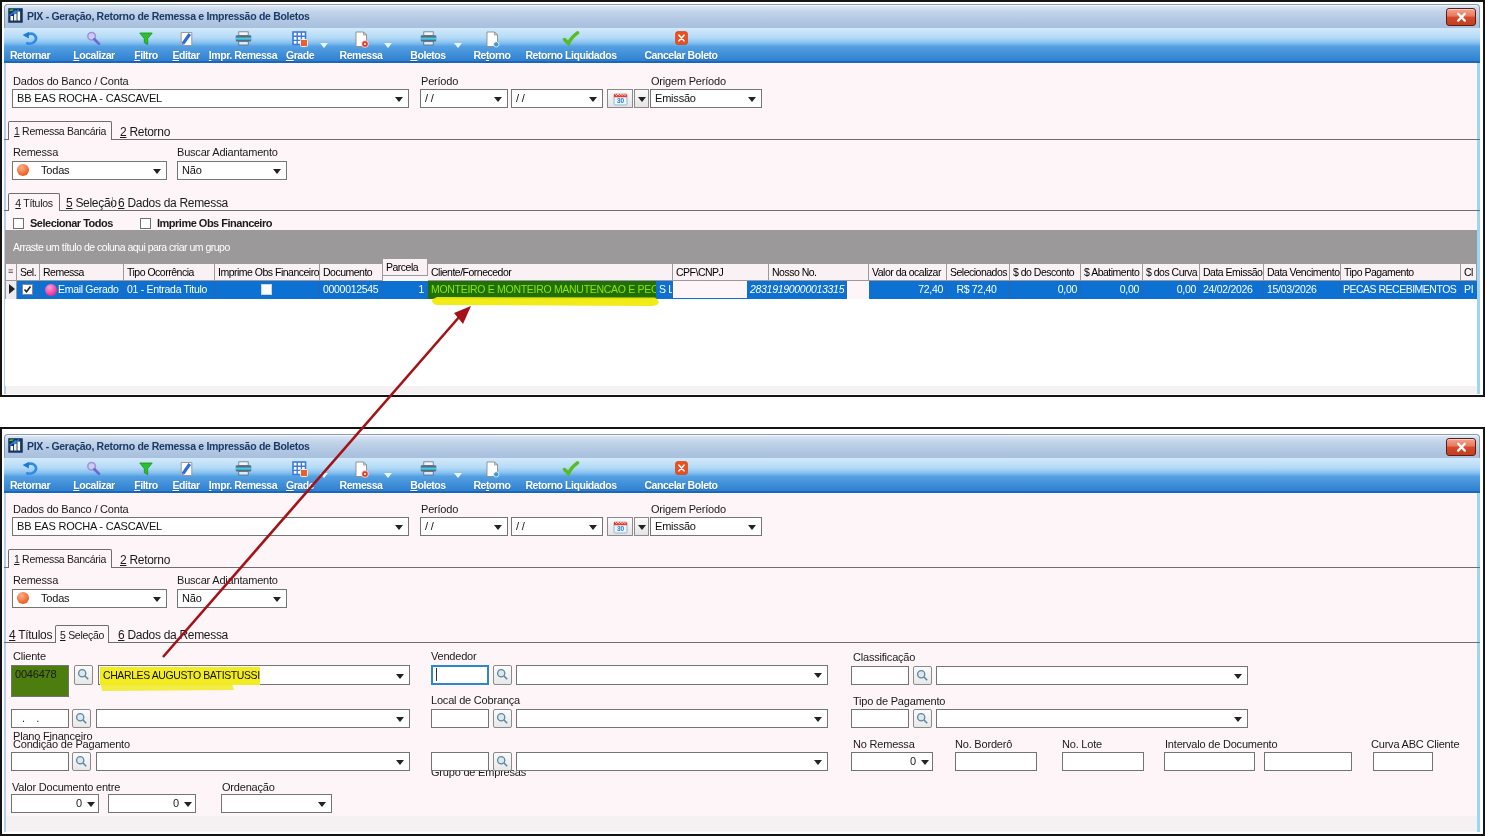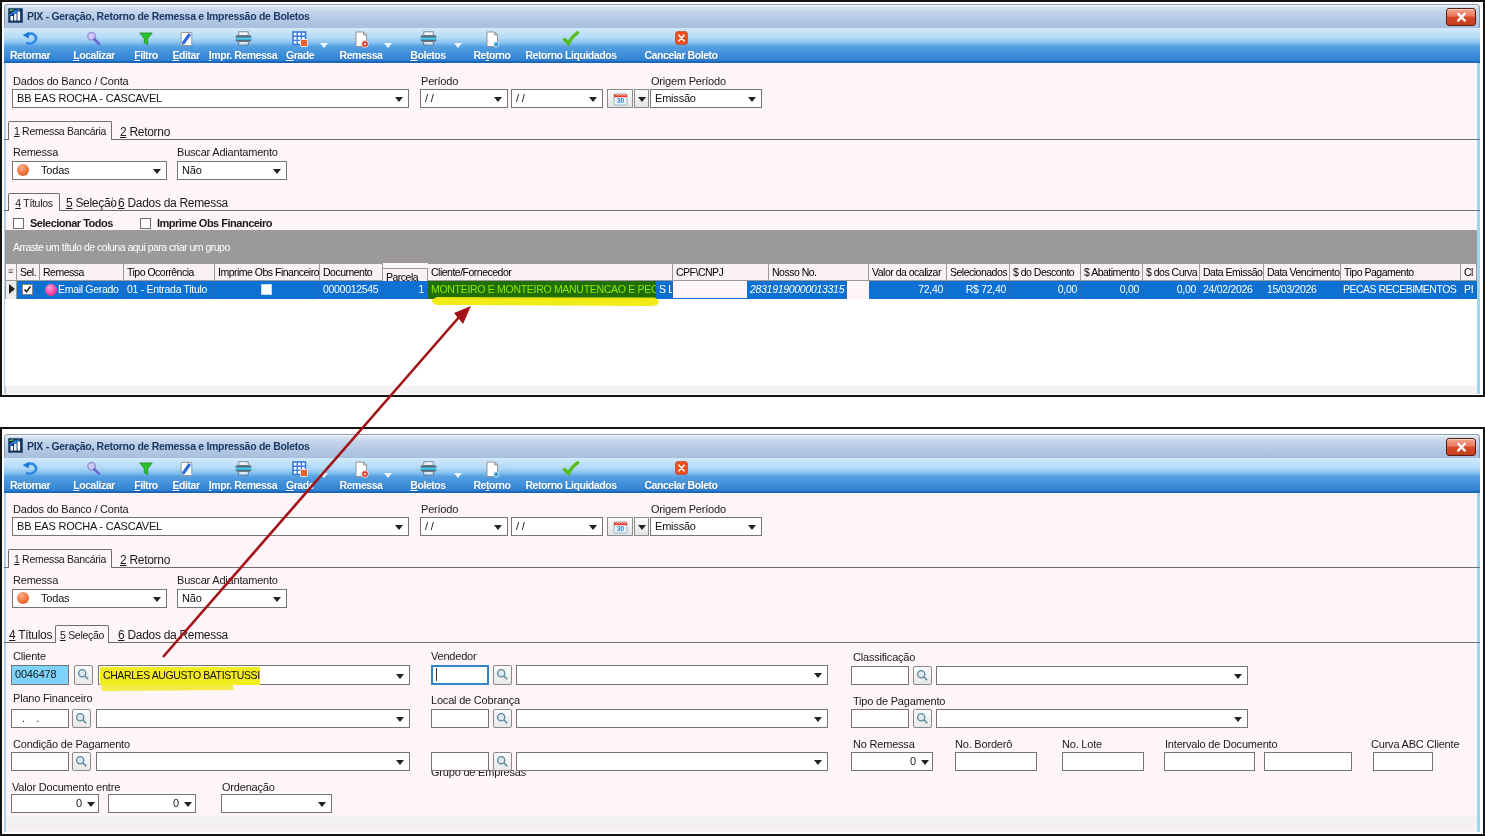--- a/index.html
+++ b/index.html
@@ -200,21 +200,21 @@
 <div class="labb" style="left:157px;top:217px;">Imprime Obs Financeiro</div>
 <div class="grubar" style="left:5px;top:230px;width:1472px;height:33px;">
     <div style="position:absolute;left:8px;top:11px;">Arraste um título de coluna aqui para criar um grupo</div>
   </div>
 <div class="gh" style="left:5px;top:263px;width:12px;height:18px;border-left:1px solid #9a9a9a;"></div>
 <div class="gh" style="left:17px;top:263px;width:23px;height:18px;">Sel.</div>
 <div class="gh" style="left:40px;top:263px;width:84px;height:18px;">Remessa</div>
 <div class="gh" style="left:124px;top:263px;width:91px;height:18px;">Tipo Ocorrência</div>
 <div class="gh" style="left:215px;top:263px;width:105px;height:18px;">Imprime Obs Financeiro</div>
 <div class="gh" style="left:320px;top:263px;width:63px;height:18px;">Documento</div>
-<div class="gh" style="left:383px;top:268px;width:45px;height:18px;">Parcela</div>
+<div class="gh" style="left:383px;top:258px;width:45px;height:18px;">Parcela</div>
 <div class="gh" style="left:428px;top:263px;width:245px;height:18px;">Cliente/Fornecedor</div>
 <div class="gh" style="left:673px;top:263px;width:96px;height:18px;">CPF\CNPJ</div>
 <div class="gh" style="left:769px;top:263px;width:100px;height:18px;">Nosso No.</div>
 <div class="gh" style="left:869px;top:263px;width:78px;height:18px;">Valor da ocalizar</div>
 <div class="gh" style="left:947px;top:263px;width:63px;height:18px;">Selecionados</div>
 <div class="gh" style="left:1010px;top:263px;width:71px;height:18px;">$ do Desconto</div>
 <div class="gh" style="left:1081px;top:263px;width:62px;height:18px;">$ Abatimento</div>
 <div class="gh" style="left:1143px;top:263px;width:57px;height:18px;">$ dos Curva</div>
 <div class="gh" style="left:1200px;top:263px;width:64px;height:18px;">Data Emissão</div>
 <div class="gh" style="left:1264px;top:263px;width:77px;height:18px;">Data Vencimento</div>
@@ -238,21 +238,21 @@
   </div>
 <div class="gc " style="left:320px;top:281px;width:63px;height:18px;">0000012545</div>
 <div class="gc num" style="left:383px;top:281px;width:45px;height:18px;">1</div>
 <div class="gc" style="left:428px;top:281px;width:245px;height:18px;">
     <span style="position:absolute;left:0;top:0;width:228px;height:18px;background:#20700a;overflow:hidden;color:#8fe600;padding:2px 0 0 3px;white-space:nowrap;">MONTEIRO E MONTEIRO MANUTENCAO E PECAS L</span>
     <span style="position:absolute;left:231px;top:2px;">S L</span>
   </div>
 <div class="gc " style="left:673px;top:298px;width:96px;height:36px;">59.781.783/0001-30</div>
 <div class="gc " style="left:747px;top:281px;width:100px;height:30px;font-style:italic;">28319190000013315</div>
 <div class="gc num" style="left:869px;top:281px;width:78px;height:18px;">72,40</div>
-<div class="gc num" style="left:947px;top:281px;width:63px;height:18px;">R$ 72,40</div>
+<div class="gc num" style="left:947px;top:281px;width:63px;height:18px;text-align:center;">R$ 72,40</div>
 <div class="gc num" style="left:1010px;top:281px;width:71px;height:18px;">0,00</div>
 <div class="gc num" style="left:1081px;top:281px;width:62px;height:18px;">0,00</div>
 <div class="gc num" style="left:1143px;top:281px;width:57px;height:18px;">0,00</div>
 <div class="gc " style="left:1200px;top:281px;width:64px;height:22px;">24/02/2026</div>
 <div class="gc " style="left:1264px;top:281px;width:77px;height:32px;">15/03/2026</div>
 <div class="gc " style="left:1341px;top:281px;width:120px;height:18px;padding-left:2px;letter-spacing:-0.5px;">PECAS RECEBIMENTOS</div>
 <div class="gc " style="left:1461px;top:281px;width:16px;height:18px;">PI</div>
 <div class="abs" style="left:5px;top:299px;width:1472px;height:87px;background:#fff;"></div>
 <div class="abs" style="left:45px;top:284px;width:12px;height:12px;border-radius:50%;background:radial-gradient(circle at 38% 30%,#ff9ed8,#ee3f9e 60%,#c21878 100%);"></div>
 <div class="frame" style="left:0;top:427px;width:1485px;height:409px;"></div>
@@ -399,21 +399,21 @@
 <div class="sphere" style="left:17px;top:592px;"></div>
 <div class="combo " style="left:177px;top:589px;width:110px;height:19px;">
     <span class="ctext" style="">Não</span>
     <span class="carr"></span>
   </div>
 <div class="tabline" style="left:4px;top:642px;width:1476px;"></div>
 <div class="tabun" style="left:9px;top:628px;"><u>4</u> Títulos</div>
 <div class="tabsel" style="left:55px;top:625px;width:54px;height:18px;"><span><u>5</u> Seleção</span></div>
 <div class="tabun" style="left:118px;top:628px;"><u>6</u> Dados da Remessa</div>
 <div class="lab" style="left:13px;top:650px;">Cliente</div>
-<div class="tbox " style="left:11px;top:665px;width:58px;height:20px;background:#7dd3fc;">0046478</div>
+<div class="tbox " style="left:11px;top:665px;width:58px;height:32px;background:#4d7c0f;">0046478</div>
 <div class="magb" style="left:74px;top:665px;height:20px;"><svg width="13" height="13" viewBox="0 0 13 13">
       <circle cx="5.2" cy="5.2" r="3.6" fill="#dce8ee" stroke="#5b87a0" stroke-width="1.3"></circle>
       <line x1="8" y1="8" x2="11.2" y2="11.2" stroke="#5b87a0" stroke-width="1.6"></line>
     </svg></div>
 <div class="combo" style="left:98px;top:665px;width:312px;height:20px;">
     <span style="position:absolute;left:1px;top:1px;width:160px;height:18px;background:#f2ec20;"></span>
     <span class="ctext" style="top:3px;font-size:10.5px;letter-spacing:-0.4px;">CHARLES AUGUSTO BATISTUSSI</span>
     <span class="carr" style="top:8px;"></span>
   </div>
 <div class="lab" style="left:431px;top:650px;">Vendedor</div>
@@ -430,21 +430,21 @@
 <div class="lab" style="left:853px;top:651px;">Classificação</div>
 <div class="tbox " style="left:851px;top:666px;width:58px;height:19px;"></div>
 <div class="magb" style="left:913px;top:666px;height:19px;"><svg width="13" height="13" viewBox="0 0 13 13">
       <circle cx="5.2" cy="5.2" r="3.6" fill="#dce8ee" stroke="#5b87a0" stroke-width="1.3"></circle>
       <line x1="8" y1="8" x2="11.2" y2="11.2" stroke="#5b87a0" stroke-width="1.6"></line>
     </svg></div>
 <div class="combo " style="left:936px;top:666px;width:312px;height:19px;">
     <span class="ctext" style=""></span>
     <span class="carr"></span>
   </div>
-<div class="lab" style="left:13px;top:692px;">Plano Financeiro</div>
+<div class="lab" style="left:13px;top:730px;">Plano Financeiro</div>
 <div class="tbox " style="left:11px;top:709px;width:58px;height:19px;"><span style="letter-spacing:4px">&nbsp;.&nbsp;.</span></div>
 <div class="magb" style="left:72px;top:709px;height:19px;"><svg width="13" height="13" viewBox="0 0 13 13">
       <circle cx="5.2" cy="5.2" r="3.6" fill="#dce8ee" stroke="#5b87a0" stroke-width="1.3"></circle>
       <line x1="8" y1="8" x2="11.2" y2="11.2" stroke="#5b87a0" stroke-width="1.6"></line>
     </svg></div>
 <div class="combo " style="left:96px;top:709px;width:314px;height:19px;">
     <span class="ctext" style=""></span>
     <span class="carr"></span>
   </div>
 <div class="lab" style="left:431px;top:694px;">Local de Cobrança</div>

